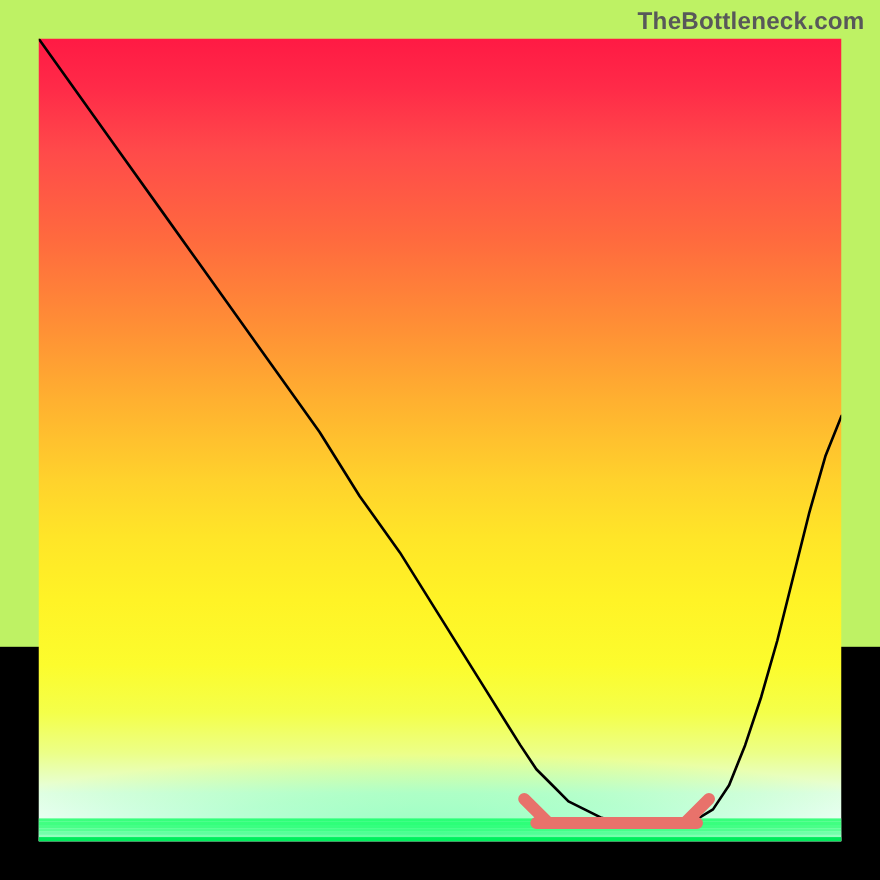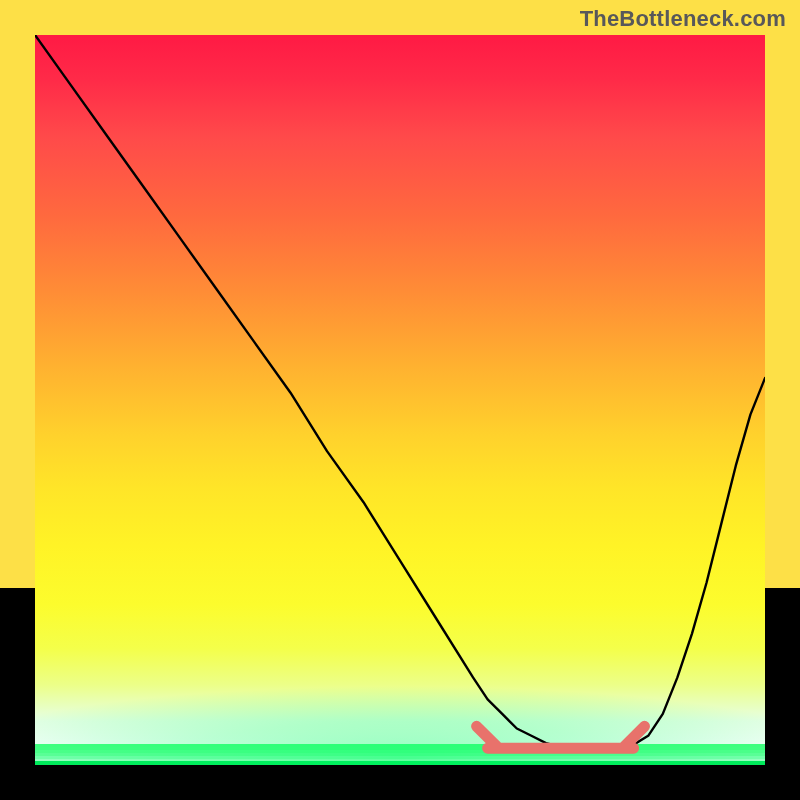--- a/index.html
+++ b/index.html
@@ -1,21 +1,21 @@
 <!DOCTYPE html>
 <html><head>
 <meta charset="utf-8">
 <style>
   * { margin: 0; padding: 0; box-sizing: border-box; }
   html, body { width: 800px; height: 800px; background: #000; overflow: hidden; }
   .frame {
     position: relative;
     width: 800px;
     height: 588px;
-    background: #fde047;
+    background: #bef264;
   }
   .watermark {
     position: absolute;
     top: 6px;
     right: 14px;
     font-family: Arial, Helvetica, sans-serif;
     font-size: 22px;
     font-weight: 600;
     color: #58585a;
     letter-spacing: 0.2px;

